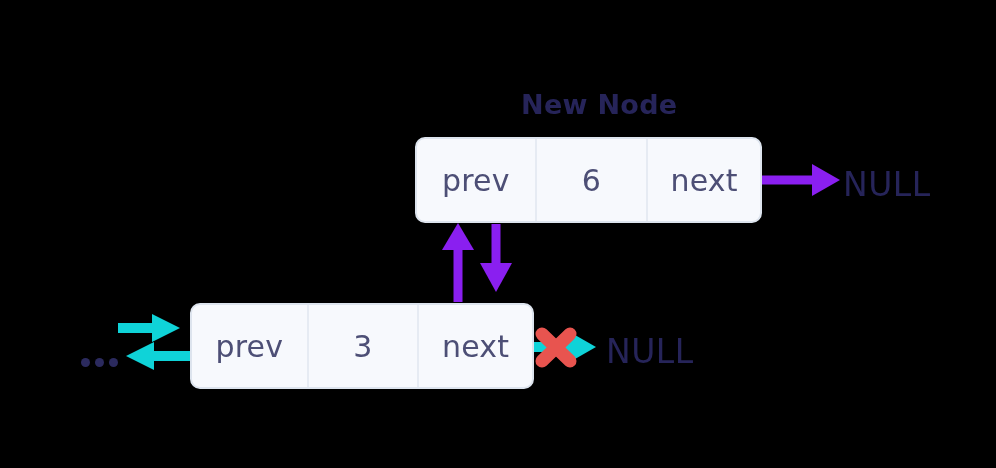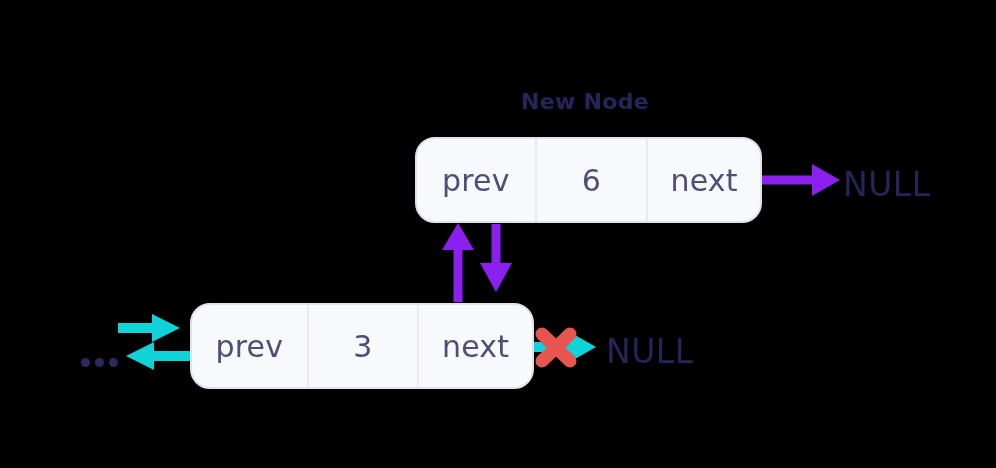--- a/index.html
+++ b/index.html
@@ -14,21 +14,21 @@
     background: #000000;
     font-family: "DejaVu Sans", sans-serif;
     overflow: hidden;
   }
   
   .node {
     position: absolute;
     display: flex;
     background: #f7f9fd;
     border: 2px solid #dde4ee;
-    border-radius: 20px;
+    border-radius: 10px;
     box-sizing: border-box;
   }
   .cell {
     display: flex;
     align-items: center;
     justify-content: center;
     box-sizing: border-box;
     color: #4d4f76;
     font-size: 30px;
     letter-spacing: 0.2px;
@@ -48,21 +48,21 @@
   #node-existing { left: 190px; top: 303px; width: 344px; height: 86px; }
   #node-existing .cell-prev { width: 116px; }
   #node-existing .cell-val  { width: 112px; }
   #node-existing .cell-next { width: 116px; }
 
   
   .title {
     position: absolute;
     color: #262459;
     font-weight: bold;
-    font-size: 22px;
+    font-size: 27px;
     letter-spacing: 0.3px;
     white-space: nowrap;
   }
   #title-new-node { left: 521px; top: 89px; }
 
   .null-label {
     position: absolute;
     color: #262459;
     font-size: 33px;
     letter-spacing: 0.5px;

